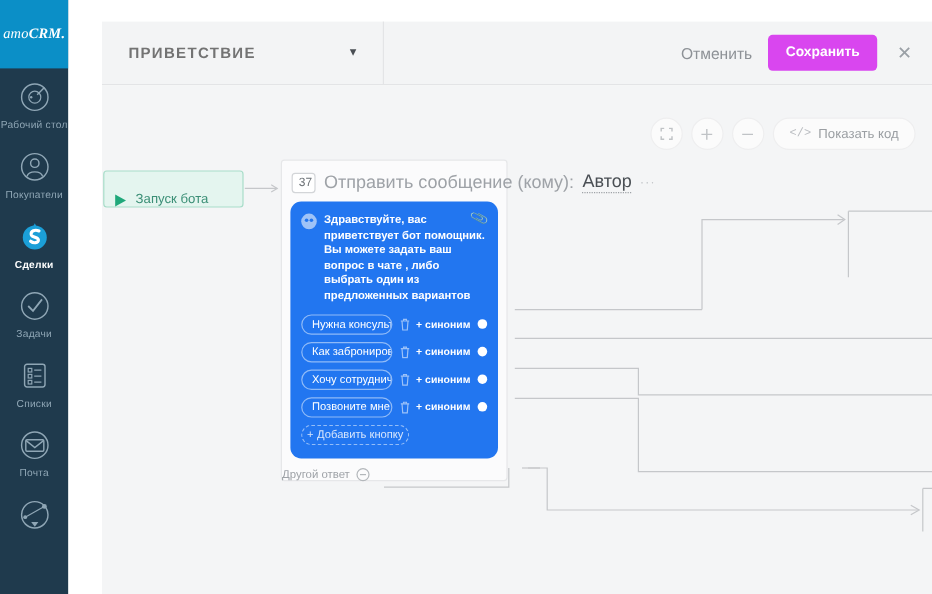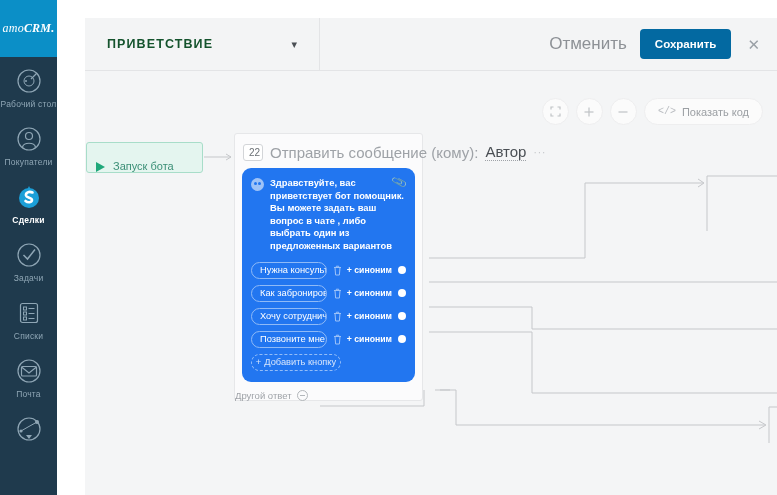--- a/index.html
+++ b/index.html
@@ -52,35 +52,35 @@
     border-bottom: 1px solid #e3e4e6;
     display: flex; align-items: stretch;
   }
   .title-block {
     width: 235px; height: 100%;
     border-right: 1px solid #e3e4e6;
     display: flex; align-items: center; padding: 0 22px 0 22px;
     justify-content: space-between; cursor: pointer;
   }
   .title-text {
-    font-size: 12.5px; font-weight: 700; color: #14532d;
+    font-size: 12.5px; font-weight: 700; color: #737373;
     letter-spacing: 1.1px;
   }
   .chev { color: #4a4f54; font-size: 11px; line-height: 1; }
   .header-right {
     flex: 1; display: flex; align-items: center;
     justify-content: flex-end; padding-right: 12px; gap: 11px;
   }
   .btn-cancel {
-    font-size: 17px; color: #8d9196; background: none;
+    font-size: 13px; color: #8d9196; background: none;
     border: none; cursor: pointer; font-family: inherit; padding: 4px 2px;
   }
   .btn-save {
     font-size: 11.5px; font-weight: 700; color: #ffffff;
-    background: #0369a1; border: none; border-radius: 4px;
+    background: #d946ef; border: none; border-radius: 4px;
     padding: 9px 15px; cursor: pointer; font-family: inherit;
   }
   .btn-close {
     font-size: 15px; color: #9aa0a6; background: none; border: none;
     cursor: pointer; padding: 2px 5px; line-height: 1; font-family: inherit;
   }
 
   
   .canvas {
     position: absolute; left: 85px; top: 71px;
@@ -388,21 +388,21 @@
       </div>
     </div>
 
     <div class="start-node">
       <span class="play-tri"></span>
       <span class="start-label">Запуск бота</span>
     </div>
 
     <div class="outer-card">
       <div class="card-head">
-        <span class="num-badge">22</span>
+        <span class="num-badge">37</span>
         <span class="head-text">Отправить сообщение (кому):</span>
         <span class="head-text head-target">Автор</span>
         <span class="head-dots">···</span>
       </div>
 
       <div class="bubble">
         <span class="clip-icon">📎</span>
         <div class="bubble-top">
           <span class="bot-avatar"></span>
           <div class="bubble-text">Здравствуйте, вас приветствует бот помощник. Вы можете задать ваш вопрос в чате , либо выбрать один из предложенных вариантов</div>

